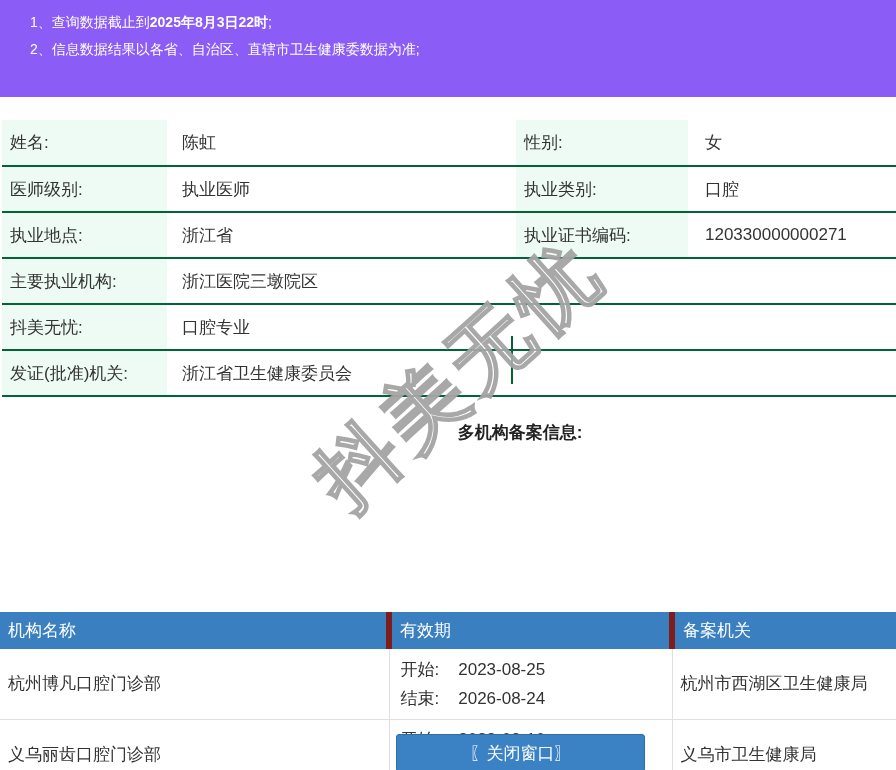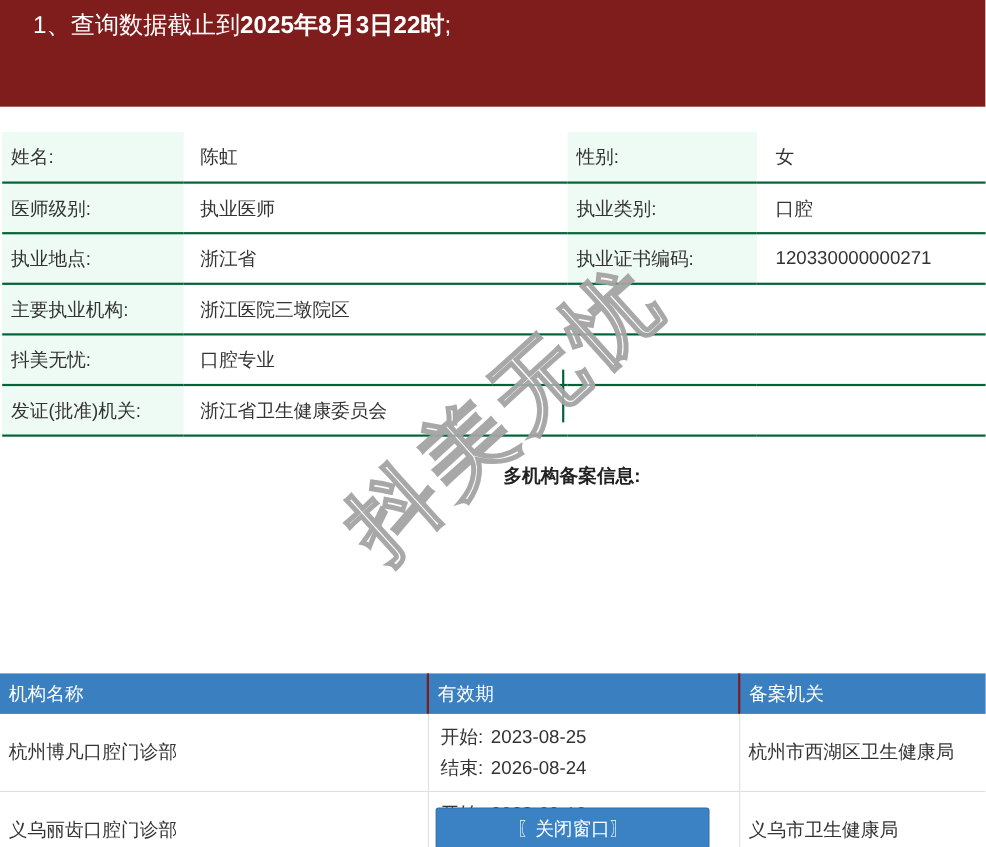--- a/index.html
+++ b/index.html
@@ -9,24 +9,24 @@
     overflow: hidden;
     position: relative;
     background: #fff;
     color: #333;
     font-family: "Liberation Sans", "DejaVu Sans", sans-serif;
   }
 
   
   .banner {
     width: 100%; height: 97px;
-    background: #7f1d1d;
+    background: #8b5cf6;
     color: #fff;
     padding: 9px 0 0 30px;
-    font-size: 22px;
+    font-size: 14px;
   }
   .banner .line { line-height: 27px; white-space: nowrap; }
   .banner b { font-weight: bold; }
 
   .content { position: relative; width: 1040px; }
 
   
   table.info {
     border-collapse: collapse;
     table-layout: fixed;
@@ -74,31 +74,31 @@
     font-size: 17px;
   }
   table.filing th {
     background: #3a7fc0;
     color: #fff;
     font-weight: normal;
     height: 37px;
     text-align: left;
     padding: 0 0 0 8px;
   }
-  table.filing th.gap { border-right: 2px solid #7f1d1d; }
+  table.filing th.gap { border-right: 6px solid #7f1d1d; }
   table.filing tbody td {
     height: 70px;
     border-bottom: 1px solid #e0e0e0;
     vertical-align: middle;
     padding: 0 0 0 8px;
   }
   table.filing tbody td + td { border-left: 1px solid #e0e0e0; }
   table.filing tbody td.dates { padding-left: 11px; }
   .date-line { line-height: 29px; white-space: nowrap; }
-  .date-line .dlabel { margin-right: 7px; text-align: right; }
+  .date-line .dlabel { margin-right: 19px; text-align: right; }
 
   
   .close-btn {
     position: absolute;
     left: 396px; top: 734px;
     width: 249px; height: 38px;
     background: #3a82c4;
     color: #fff;
     font-size: 17px;
     border: 1px solid #2f6da8;
@@ -136,20 +136,21 @@
     white-space: nowrap;
     z-index: 6;
     margin-top: 19px;
   }
 </style>
 </head>
 <body>
 
 <div class="banner">
   <div class="line"><span>1、</span><span>查询数据截止到</span><b>2025年8月3日22时</b><span>;</span></div>
+  <div class="line"><span>2、</span><span>信息数据结果以各省、自治区、直辖市卫生健康委数据为准;</span><b></b><span></span></div>
 </div>
 
 <div class="content">
 
   <table class="info">
     <colgroup>
         <col style="width:165px">
         <col style="width:349px">
         <col style="width:172px">
         <col style="width:354px">

